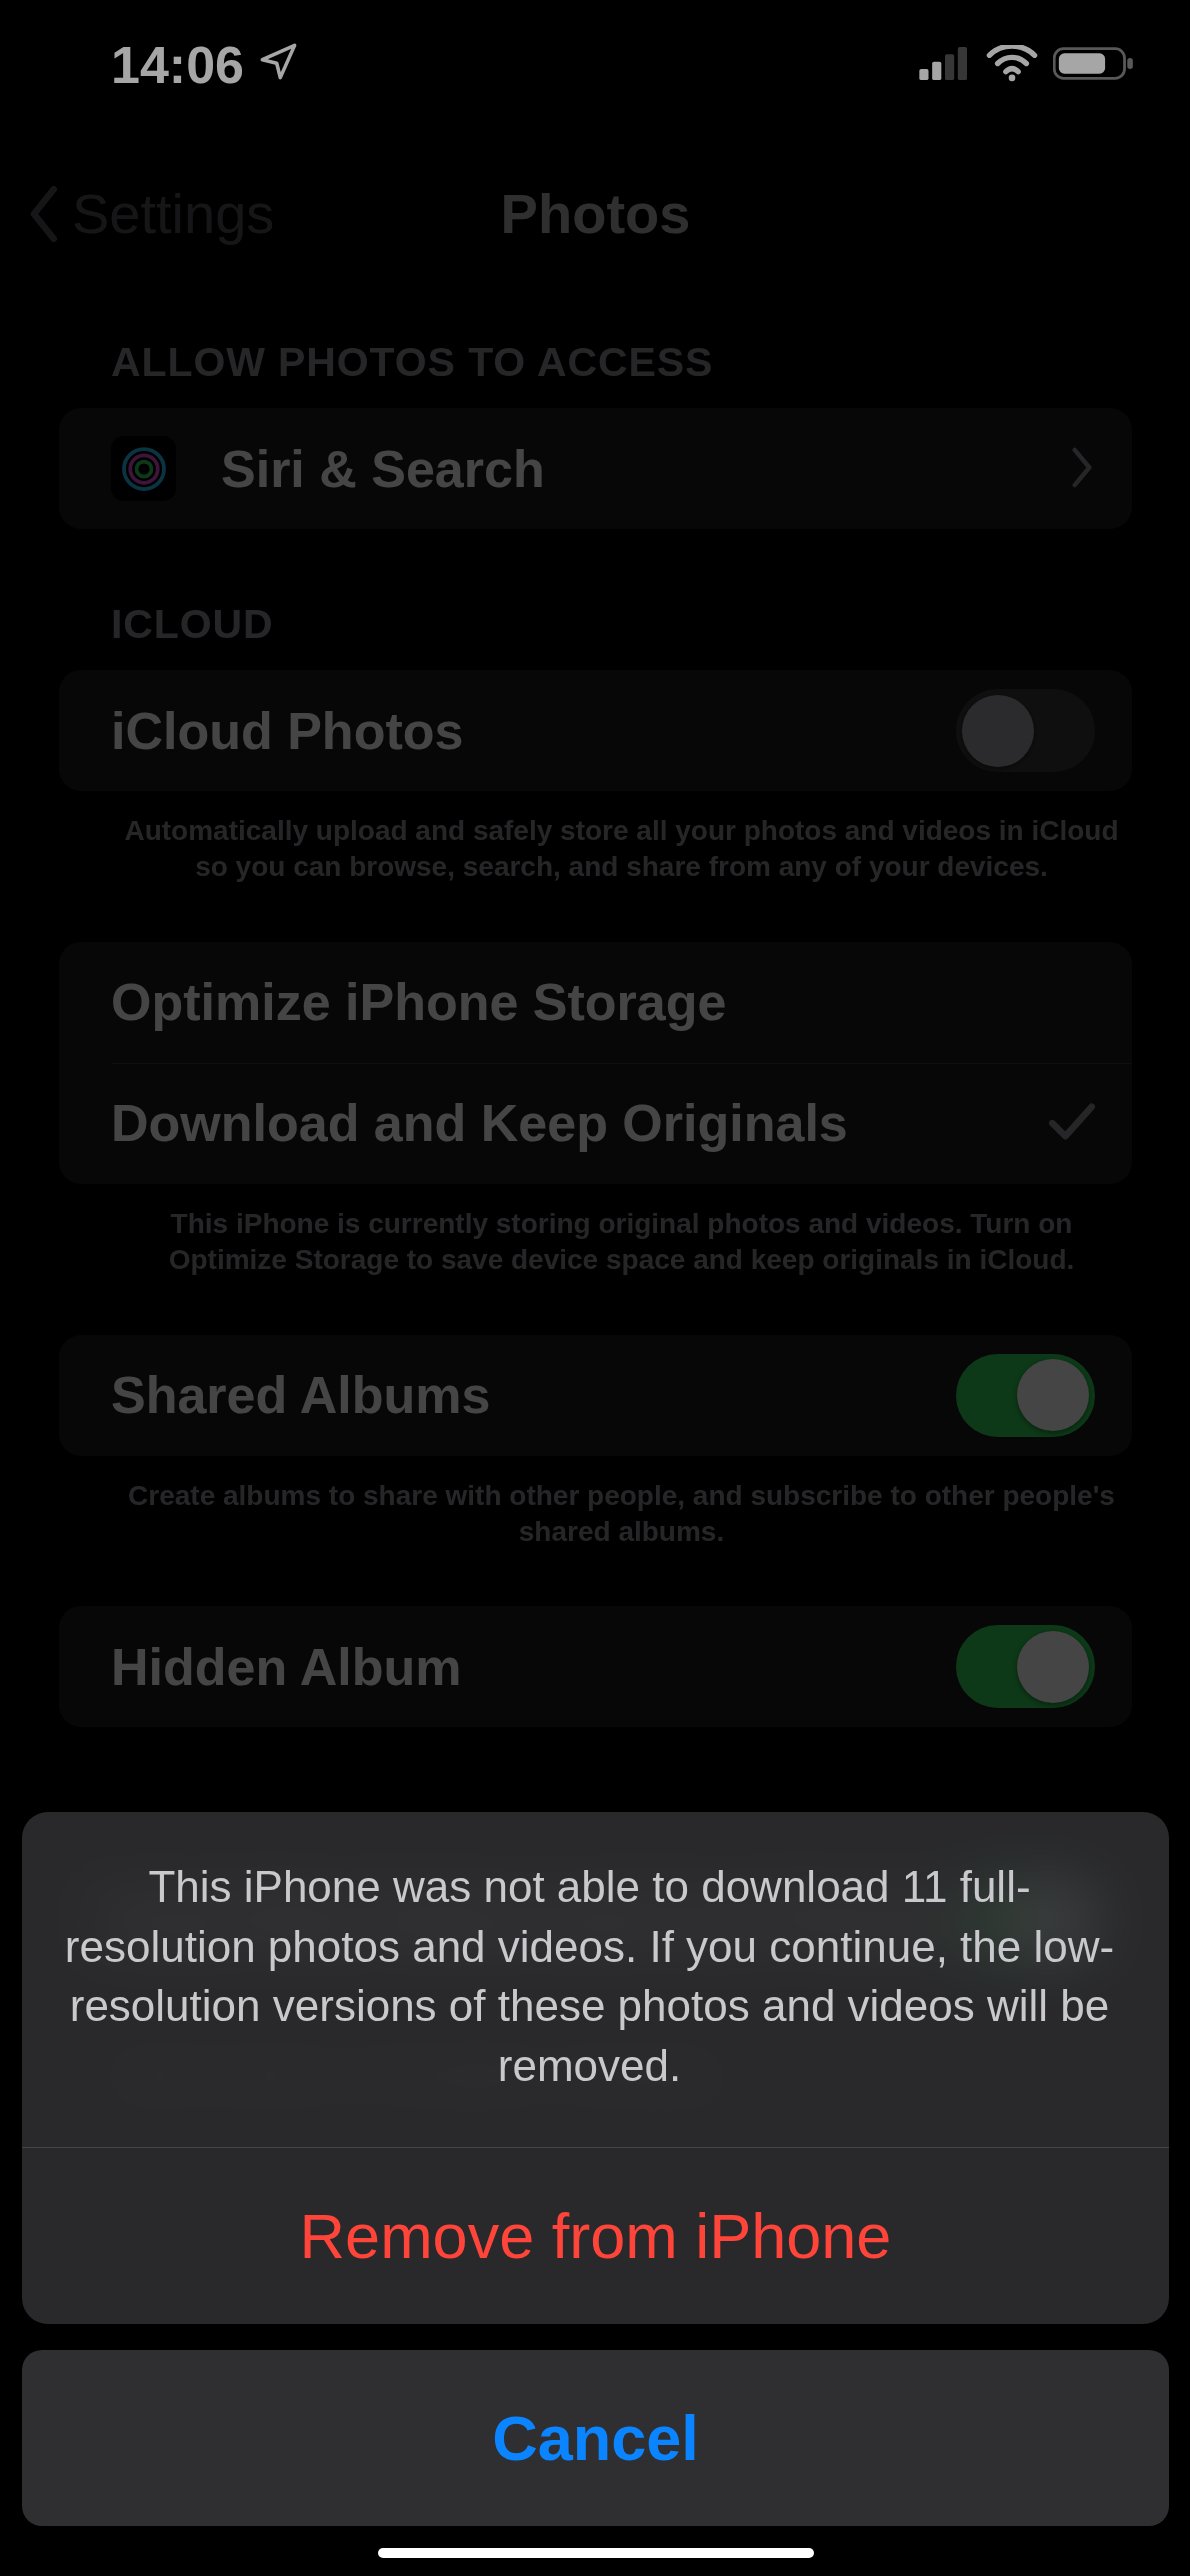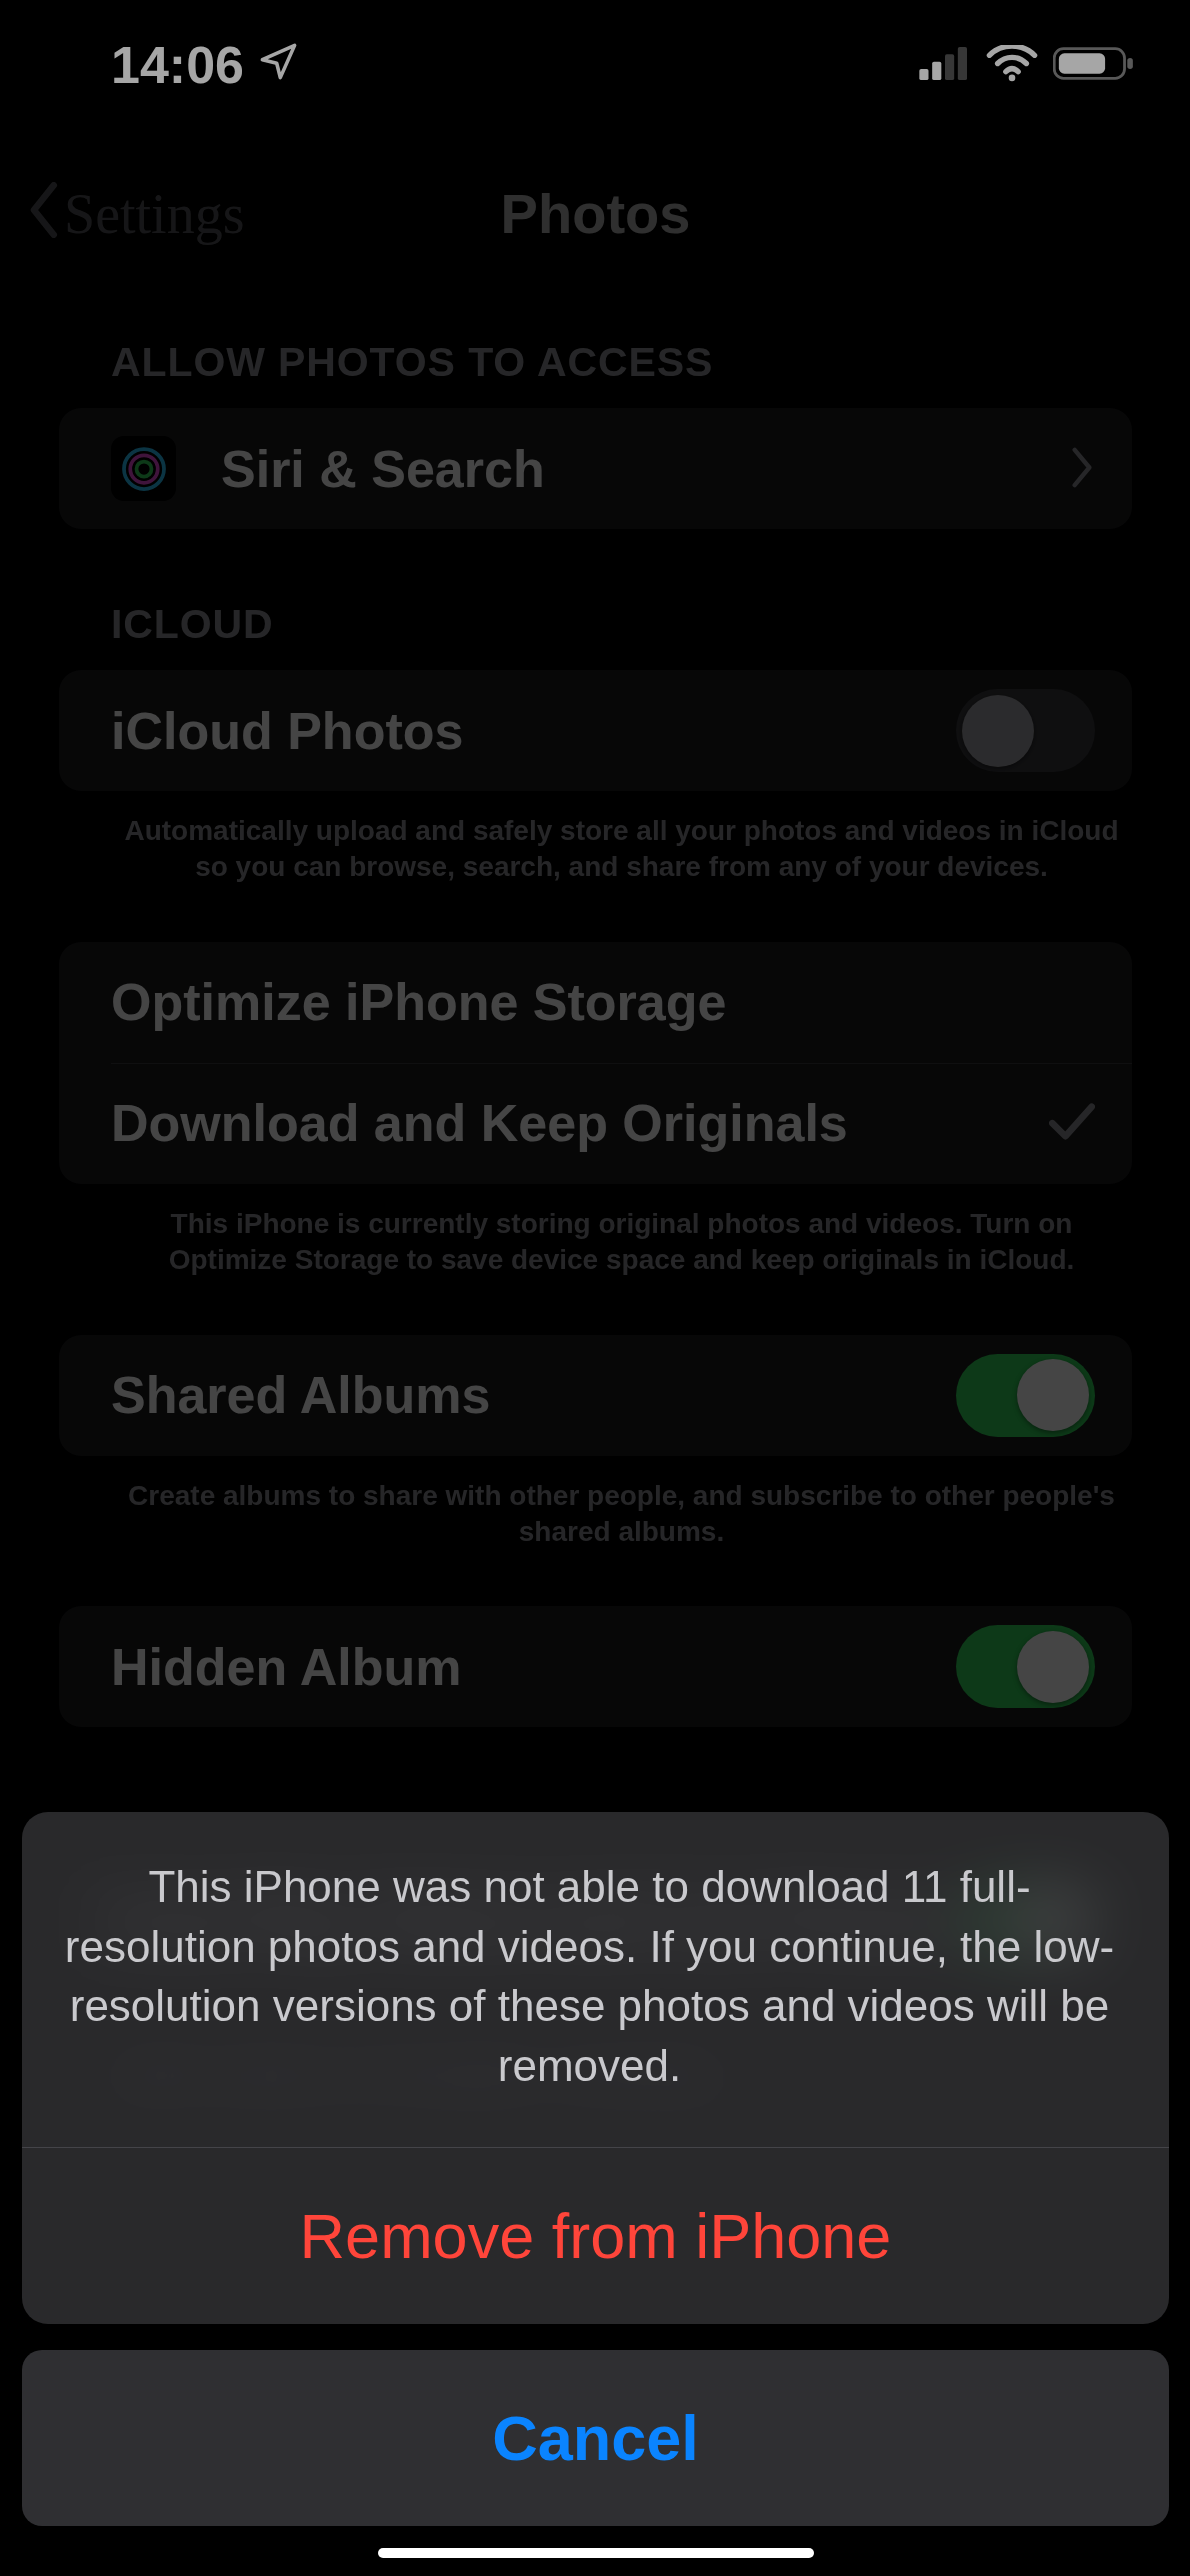--- a/index.html
+++ b/index.html
@@ -6,21 +6,21 @@
   html, body { width: 1191px; height: 2576px; background: #000; font-family: -apple-system, "Helvetica Neue", Helvetica, Arial, sans-serif; color: #fff; overflow: hidden; }
   .screen { position: relative; width: 1191px; height: 2576px; }
 
   
   .status-bar { position: absolute; top: 0; left: 0; right: 0; height: 130px; display: flex; align-items: center; justify-content: space-between; padding: 0 56px 0 111px; }
   .status-left { display: flex; align-items: center; gap: 13px; font-size: 52px; font-weight: 600; }
   .status-right { display: flex; align-items: center; gap: 15px; }
 
   
   .nav-bar { position: absolute; top: 144px; left: 0; right: 0; height: 139px; display: flex; align-items: center; padding: 0 28px; }
-  .back-btn { display: flex; gap: 1px; color: #8e8e93; font-size: 56px; opacity: .6; font-family: Liberation Serif, serif; }
+  .back-btn { display: flex; align-items: center; gap: 9px; color: #8e8e93; font-size: 56px; opacity: .6; }
   .nav-title { position: absolute; left: 0; right: 0; text-align: center; font-size: 56px; font-weight: 600; color: #eaeaea; pointer-events: none; opacity: .75; }
 
   
   .content { position: absolute; top: 287px; left: 0; right: 0; bottom: 0; padding: 0 0 94px 0; font-weight: bold; }
   .dimmed { opacity: .42; pointer-events: none; }
 
   .section-header { color: #8e8e93; font-size: 41px; letter-spacing: 0.9px; padding: 72px 59px 22px 111px; text-transform: uppercase; }
   .section-header.first { padding-top: 52px; }
   .footer-text { color: #8e8e93; font-size: 28px; line-height: 1.3; padding: 22px 59px 0 111px; text-align: center; }
 

